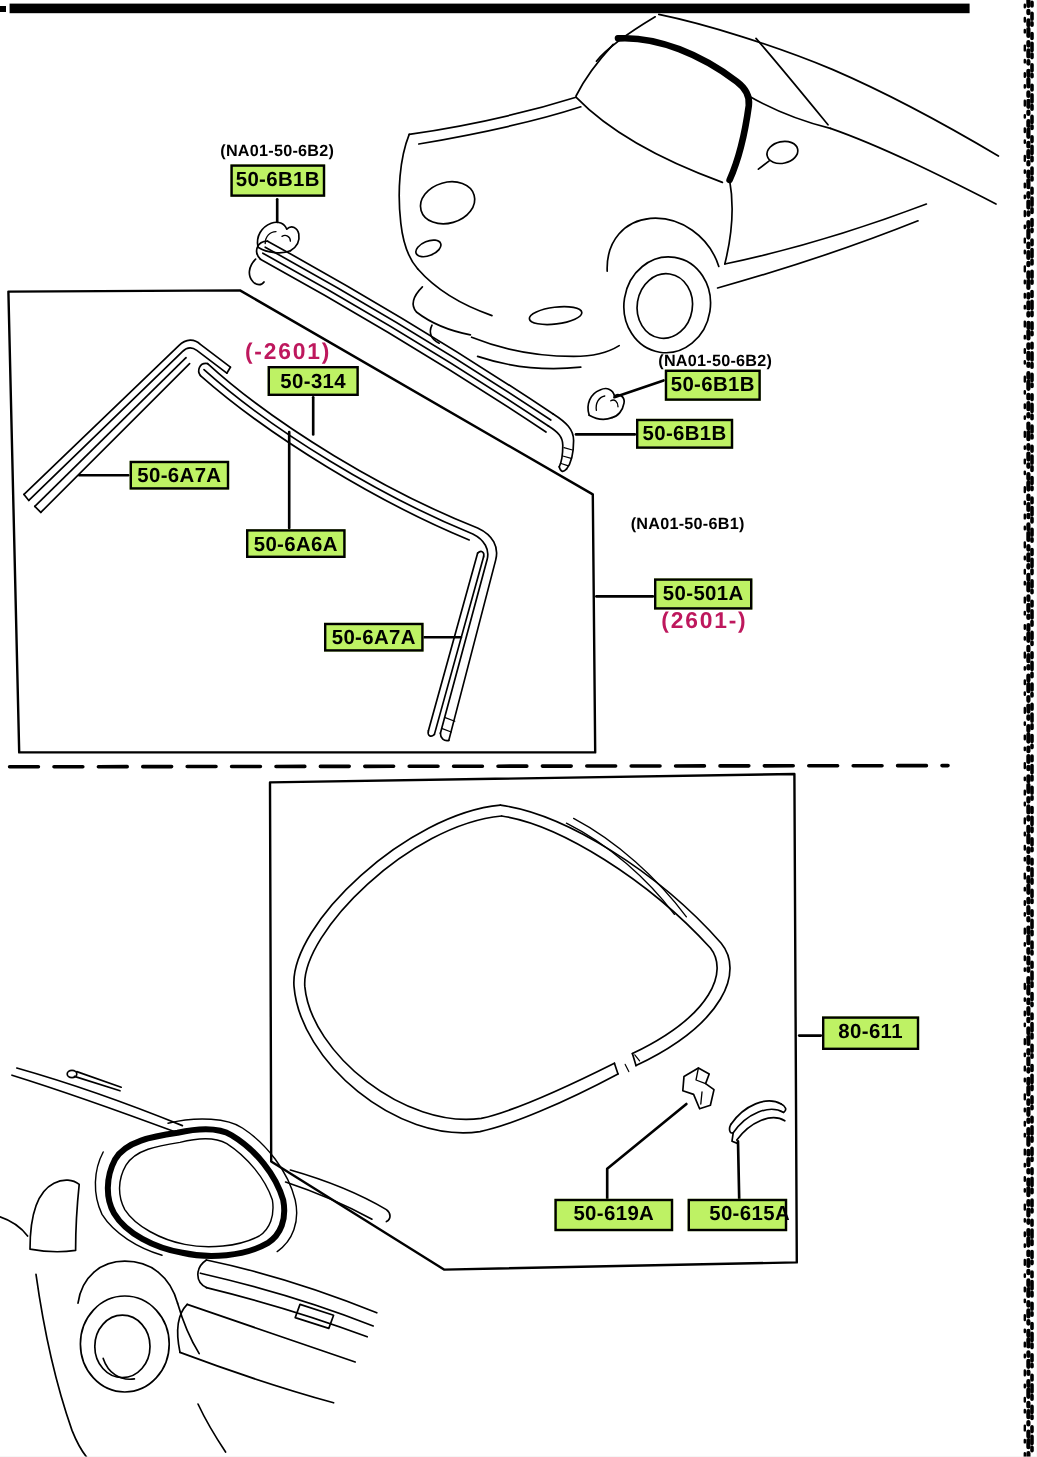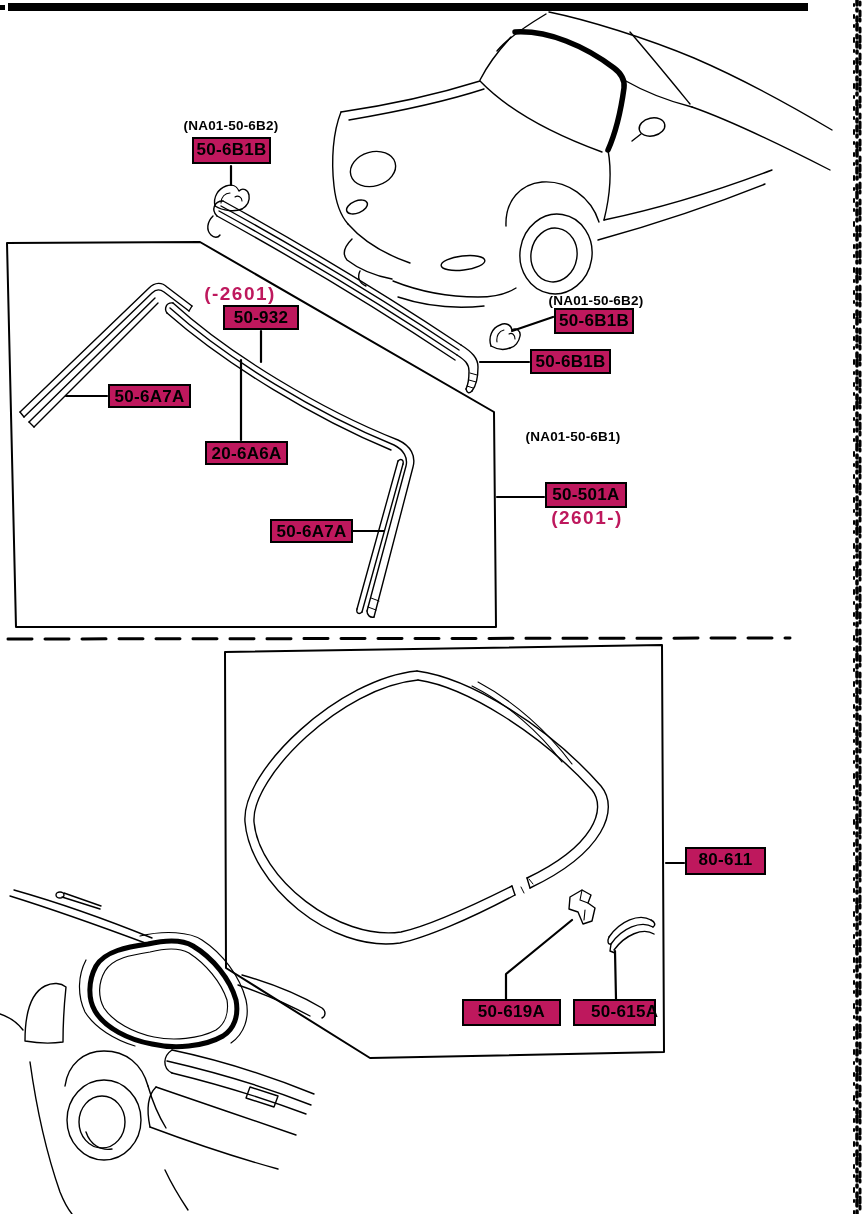--- a/index.html
+++ b/index.html
@@ -2,21 +2,21 @@
 <html><head>
 <meta charset="utf-8">
 <style>
   html,body{margin:0;padding:0;background:#e8e8e8;}
   .page{
     position:relative;width:864px;height:1214px;background:#ffffff;
     overflow:hidden;font-family:"Liberation Sans","DejaVu Sans",sans-serif;
   }
   .art{position:absolute;left:0;top:0;}
   .pbox{
-    position:absolute;box-sizing:border-box;border:2.5px solid #000;background:#be185d;
+    position:absolute;box-sizing:border-box;border:2.5px solid #000;background:#bef264;
     font-weight:700;font-size:17px;line-height:20px;text-align:center;
     padding:1px 2px;white-space:nowrap;color:#000;letter-spacing:0.3px;
   }
   .pcode{
     position:absolute;font-weight:700;font-size:13.5px;line-height:15px;
     text-align:center;white-space:nowrap;color:#000;letter-spacing:0.2px;
   }
   .prange{
     position:absolute;font-weight:700;font-size:19px;line-height:20px;
     text-align:center;white-space:nowrap;color:#be185d;letter-spacing:1.5px;
@@ -192,24 +192,24 @@
     <path d="M 30,1062 C 36,1105 46,1152 60,1192 C 64,1202 68,1209 72,1214"></path>
     <path d="M 148,1086 C 152,1100 158,1115 166,1128"></path>
     <path d="M 165,1170 C 172,1185 180,1198 188,1210"></path>
   </g>
 </svg>
 
 <div class="pcode" style="left:178px;top:118px;width:106px;">(NA01-50-6B2)</div>
 <div class="pbox" style="left:192px;top:137px;width:79px;height:27px;">50-6B1B</div>
 
 <div class="prange" style="left:198px;top:284px;width:84px;">(-2601)</div>
-<div class="pbox" style="left:223px;top:305px;width:76px;height:25px;">50-932</div>
+<div class="pbox" style="left:223px;top:305px;width:76px;height:25px;">50-314</div>
 
 <div class="pbox" style="left:108px;top:384px;width:83px;height:24px;">50-6A7A</div>
-<div class="pbox" style="left:205px;top:441px;width:83px;height:24px;">20-6A6A</div>
+<div class="pbox" style="left:205px;top:441px;width:83px;height:24px;">50-6A6A</div>
 <div class="pbox" style="left:270px;top:519px;width:83px;height:24px;">50-6A7A</div>
 
 <div class="pbox" style="left:545px;top:482px;width:82px;height:26px;">50-501A</div>
 <div class="prange" style="left:544px;top:508px;width:86px;">(2601-)</div>
 
 <div class="pcode" style="left:543px;top:293px;width:106px;">(NA01-50-6B2)</div>
 <div class="pbox" style="left:554px;top:308px;width:80px;height:26px;">50-6B1B</div>
 <div class="pbox" style="left:530px;top:349px;width:81px;height:25px;">50-6B1B</div>
 <div class="pcode" style="left:521px;top:389px;width:104px;margin-top:40px;">(NA01-50-6B1)</div>
 

